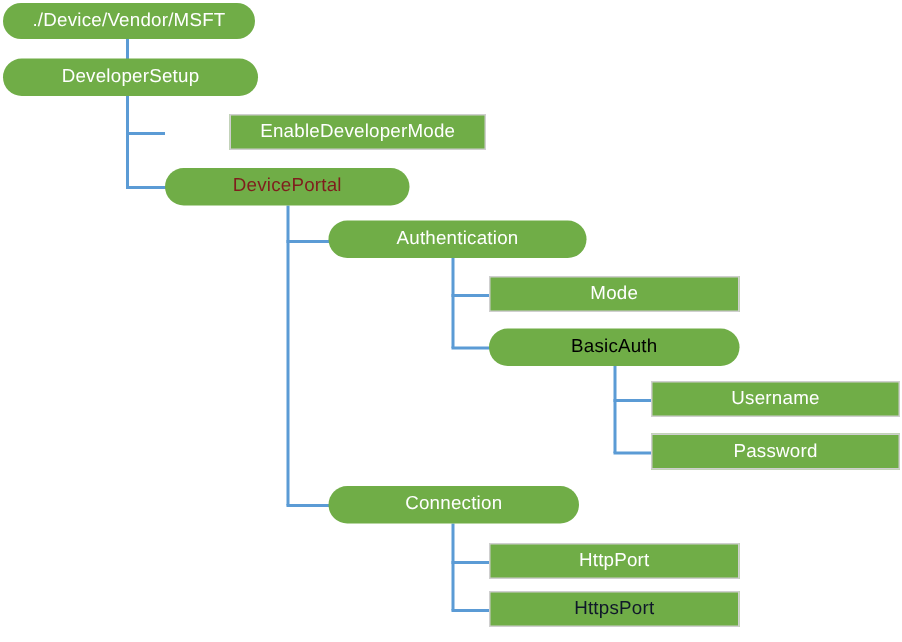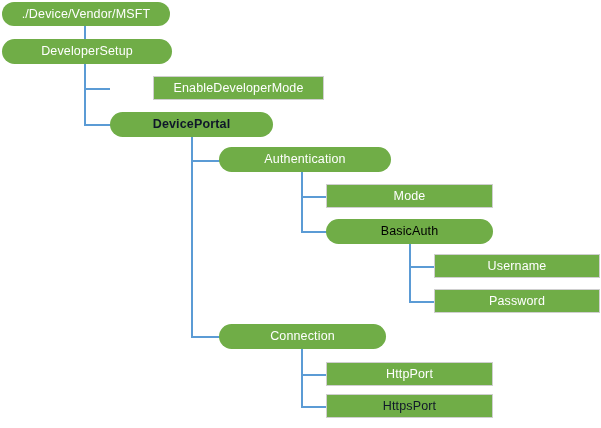--- a/index.html
+++ b/index.html
@@ -78,21 +78,21 @@
   <div id="node-layer">
       <div class="node rounded" style="left: 2px; top: 2px; width: 168px; height: 24px; background: rgb(112, 173, 71); color: rgb(255, 255, 255);">
         <span class="label">./Device/Vendor/MSFT</span>
       </div>
       <div class="node rounded" style="left: 2px; top: 39px; width: 170px; height: 25px; background: rgb(112, 173, 71); color: rgb(255, 255, 255);">
         <span class="label">DeveloperSetup</span>
       </div>
       <div class="node rect" style="left: 109px; top: 76px; width: 171px; height: 24px; background: rgb(112, 173, 71); color: rgb(255, 255, 255); border-color: rgb(207, 207, 207); margin-left: 44px;">
         <span class="label">EnableDeveloperMode</span>
       </div>
-      <div class="node rounded" style="left: 110px; top: 112px; width: 163px; height: 25px; background: rgb(112, 173, 71); color: #0f172a; font-weight: bold;">
+      <div class="node rounded" style="left: 110px; top: 112px; width: 163px; height: 25px; background: rgb(112, 173, 71); color: #7f1d1d;">
         <span class="label">DevicePortal</span>
       </div>
       <div class="node rounded" style="left: 219px; top: 147px; width: 172px; height: 25px; background: rgb(112, 173, 71); color: rgb(255, 255, 255);">
         <span class="label">Authentication</span>
       </div>
       <div class="node rect" style="left: 326px; top: 184px; width: 167px; height: 24px; background: rgb(112, 173, 71); color: rgb(255, 255, 255); border-color: rgb(207, 207, 207); text-align: center;">
         <span class="label">Mode</span>
       </div>
       <div class="node rounded" style="left: 326px; top: 219px; width: 167px; height: 25px; background: rgb(112, 173, 71); color: #000000;">
         <span class="label">BasicAuth</span>

